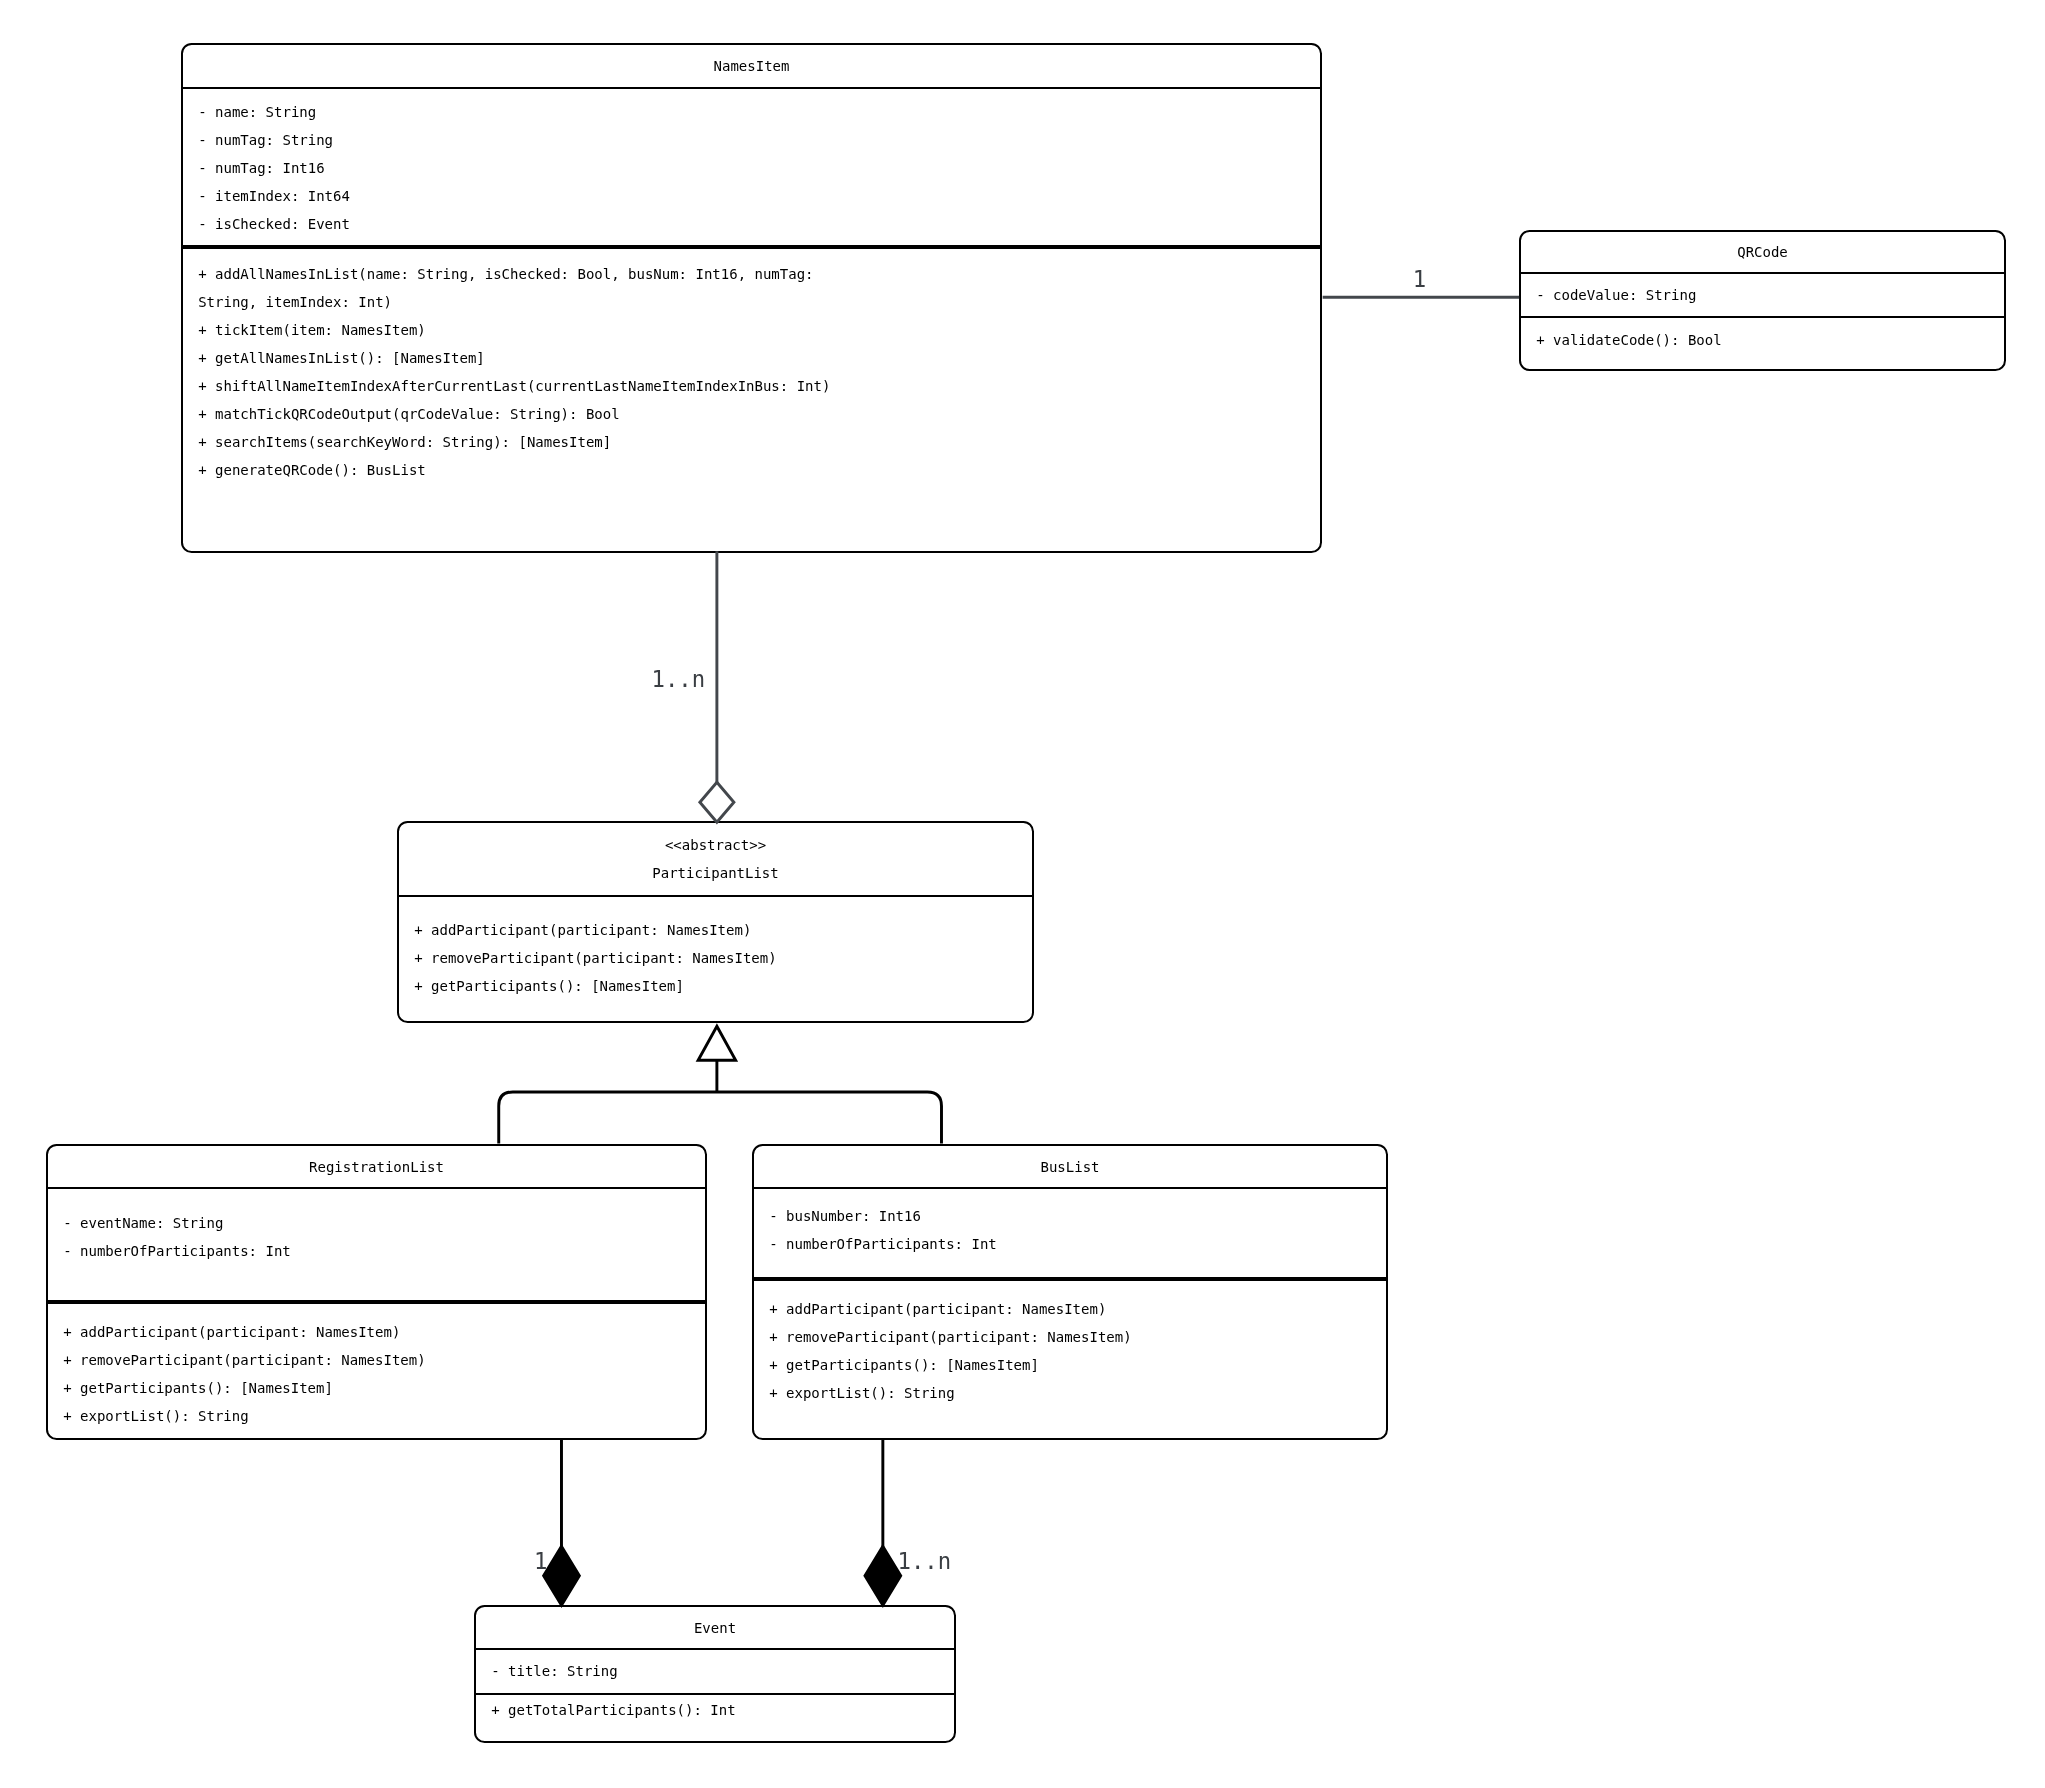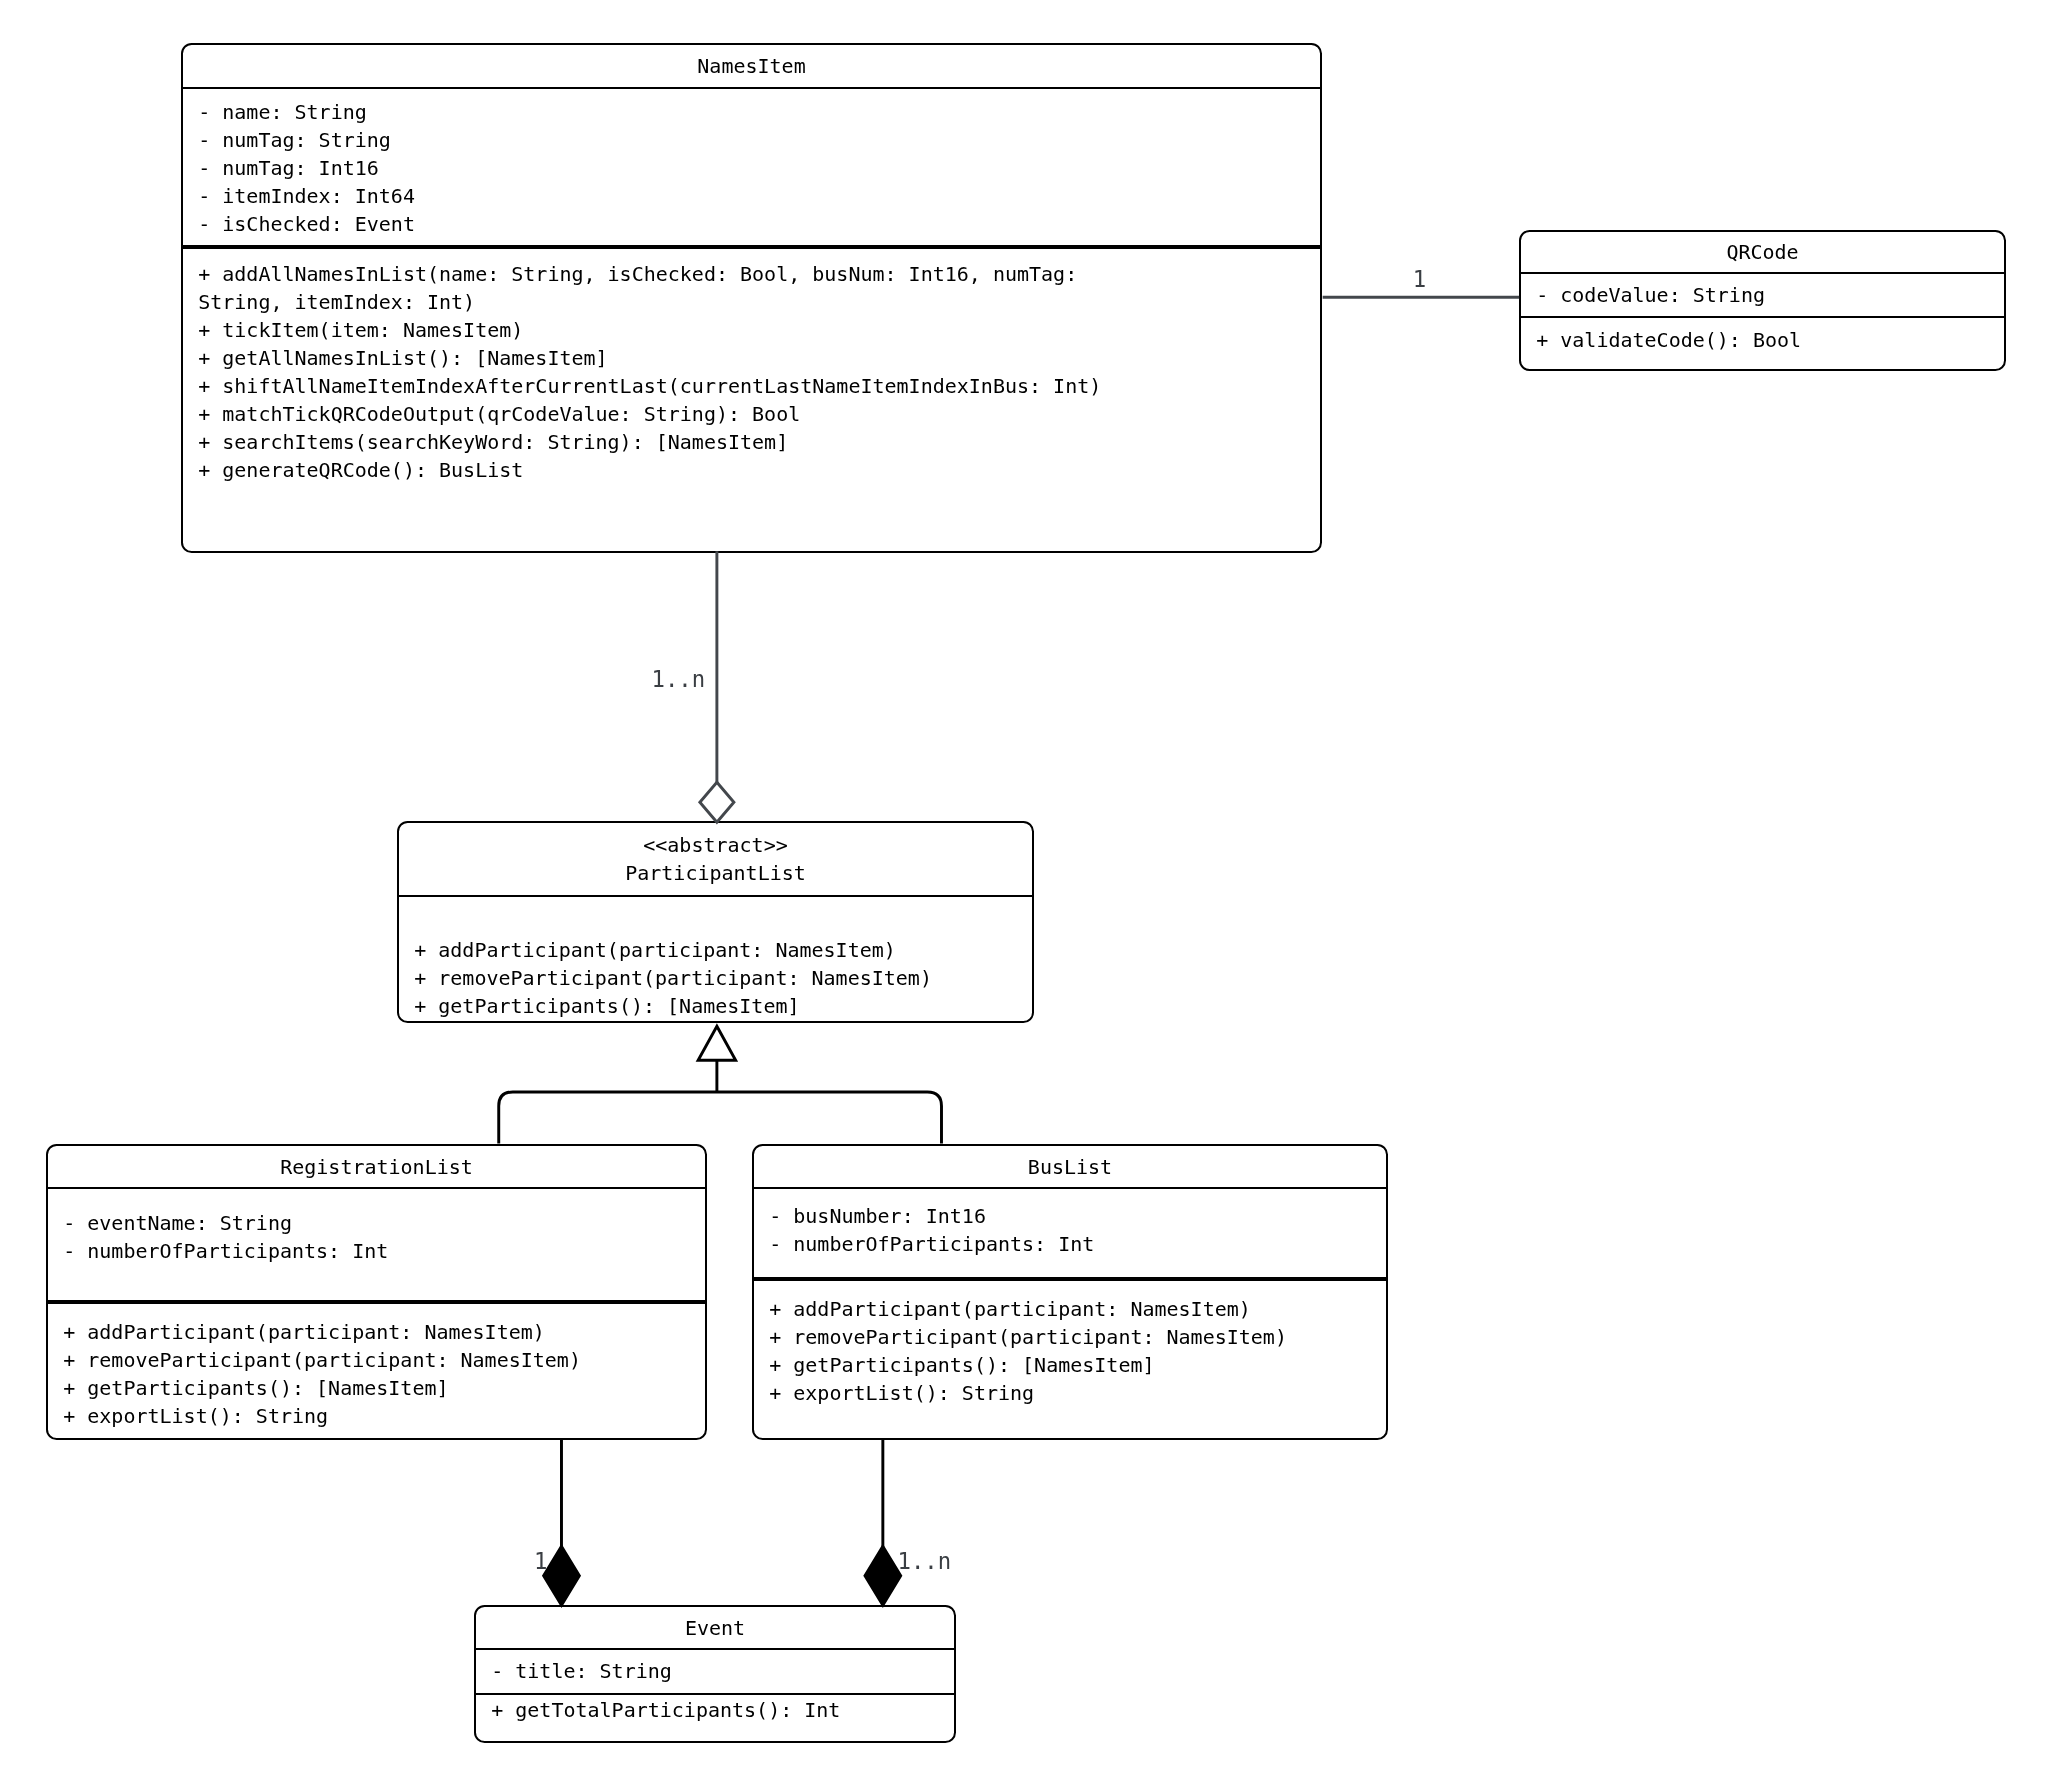--- a/index.html
+++ b/index.html
@@ -18,21 +18,21 @@
     pointer-events: none;
   }
   .uml-class {
     position: absolute;
     background: #ffffff;
     border: 2.9px solid #000000;
     border-radius: 10.6px;
     box-sizing: border-box;
     display: flex;
     flex-direction: column;
-    font-size: 20px;
+    font-size: 14px;
     line-height: 28px;
   }
   .ctitle {
     flex: 0 0 auto;
     border-bottom: 2.9px solid #000000;
     display: flex;
     flex-direction: column;
     align-items: center;
     justify-content: center;
     text-align: center;
@@ -89,21 +89,21 @@
       <div>QRCode</div>
     </div>
     <div class="cattrs thin cmp" style="height:44px; padding-top:6.5px;">
         <div class="mline">- codeValue: String</div>
       </div>
     <div class="cmethods cmp" style="padding-top:8.2px;">
         <div class="mline">+ validateCode(): Bool</div>
       </div>
   </div>
 
-  <div class="uml-class" style="left:397px; top:821px; width:637px; height:202px;gap:20px;">
+  <div class="uml-class" style="left:397px; top:821px; width:637px; height:202px;">
     <div class="ctitle" style="height:74px;">
       <div>&lt;&lt;abstract&gt;&gt;</div>
       <div>ParticipantList</div>
     </div>
     <div class="cmethods cmp" style="padding-top:19px;">
         <div class="mline">+ addParticipant(participant: NamesItem)</div>
         <div class="mline">+ removeParticipant(participant: NamesItem)</div>
         <div class="mline">+ getParticipants(): [NamesItem]</div>
       </div>
   </div>

